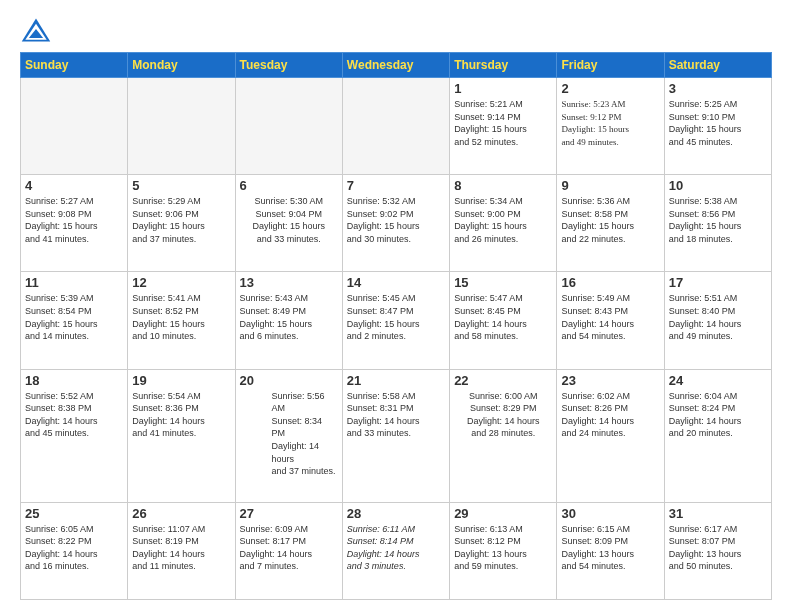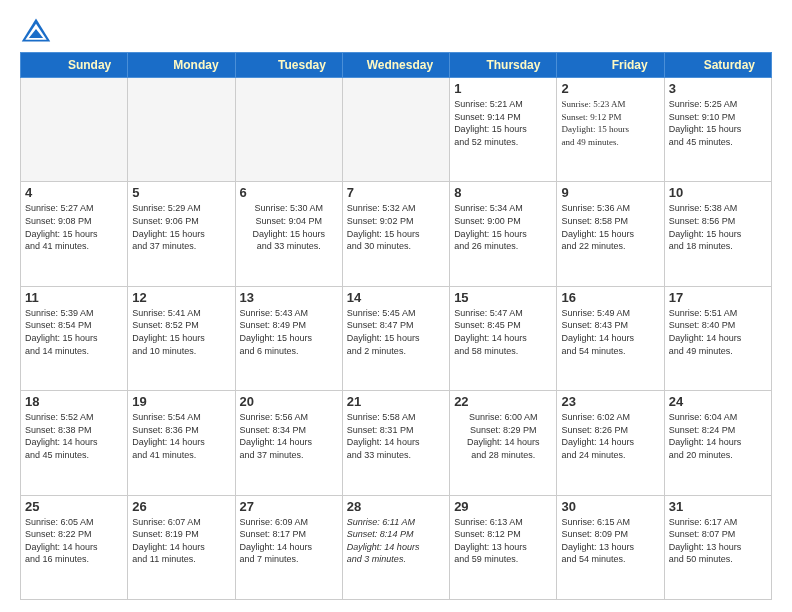--- a/index.html
+++ b/index.html
@@ -56,25 +56,25 @@
     }
     .calendar {
       flex: 1;
       border: 1px solid #ccc;
       border-collapse: collapse;
       width: 100%;
       table-layout: fixed;
     }
     .calendar th {
       background: #1a6dc8;
-      color: #fef9c3;
+      color: #fde047;
       font-size: 12px;
       font-weight: bold;
-      padding: 5px 16px;
-      text-align: right;
+      padding: 5px 4px;
+      text-align: left;
       border: 1px solid #4a8fd8;
     }
     .calendar td {
       border: 1px solid #ccc;
       vertical-align: top;
       padding: 3px 4px;
       font-size: 9.5px;
       color: #333;
       background: #fff;
       height: 82px;
@@ -269,21 +269,21 @@
           </td>
           <td>
             <span class="day-num">19</span>
             <div class="day-info" style="white-space: pre-line;">Sunrise: 5:54 AM
 Sunset: 8:36 PM
 Daylight: 14 hours
 and 41 minutes.</div>
           </td>
           <td>
             <span class="day-num">20</span>
-            <div class="day-info" style="white-space: pre-line;">Sunrise: 5:56 AM
+            <div class="day-info" style="white-space: pre-line; margin-left: 32px;">Sunrise: 5:56 AM
 Sunset: 8:34 PM
 Daylight: 14 hours
 and 37 minutes.</div>
           </td>
           <td>
             <span class="day-num">21</span>
             <div class="day-info" style="white-space: pre-line;">Sunrise: 5:58 AM
 Sunset: 8:31 PM
 Daylight: 14 hours
 and 33 minutes.</div>
@@ -313,21 +313,21 @@
         <tr>
           <td>
             <span class="day-num">25</span>
             <div class="day-info" style="white-space: pre-line;">Sunrise: 6:05 AM
 Sunset: 8:22 PM
 Daylight: 14 hours
 and 16 minutes.</div>
           </td>
           <td>
             <span class="day-num">26</span>
-            <div class="day-info" style="white-space: pre-line;">Sunrise: 6:07 AM
+            <div class="day-info" style="white-space: pre-line;">Sunrise: 11:07 AM
 Sunset: 8:19 PM
 Daylight: 14 hours
 and 11 minutes.</div>
           </td>
           <td>
             <span class="day-num">27</span>
             <div class="day-info" style="white-space: pre-line;">Sunrise: 6:09 AM
 Sunset: 8:17 PM
 Daylight: 14 hours
 and 7 minutes.</div>

